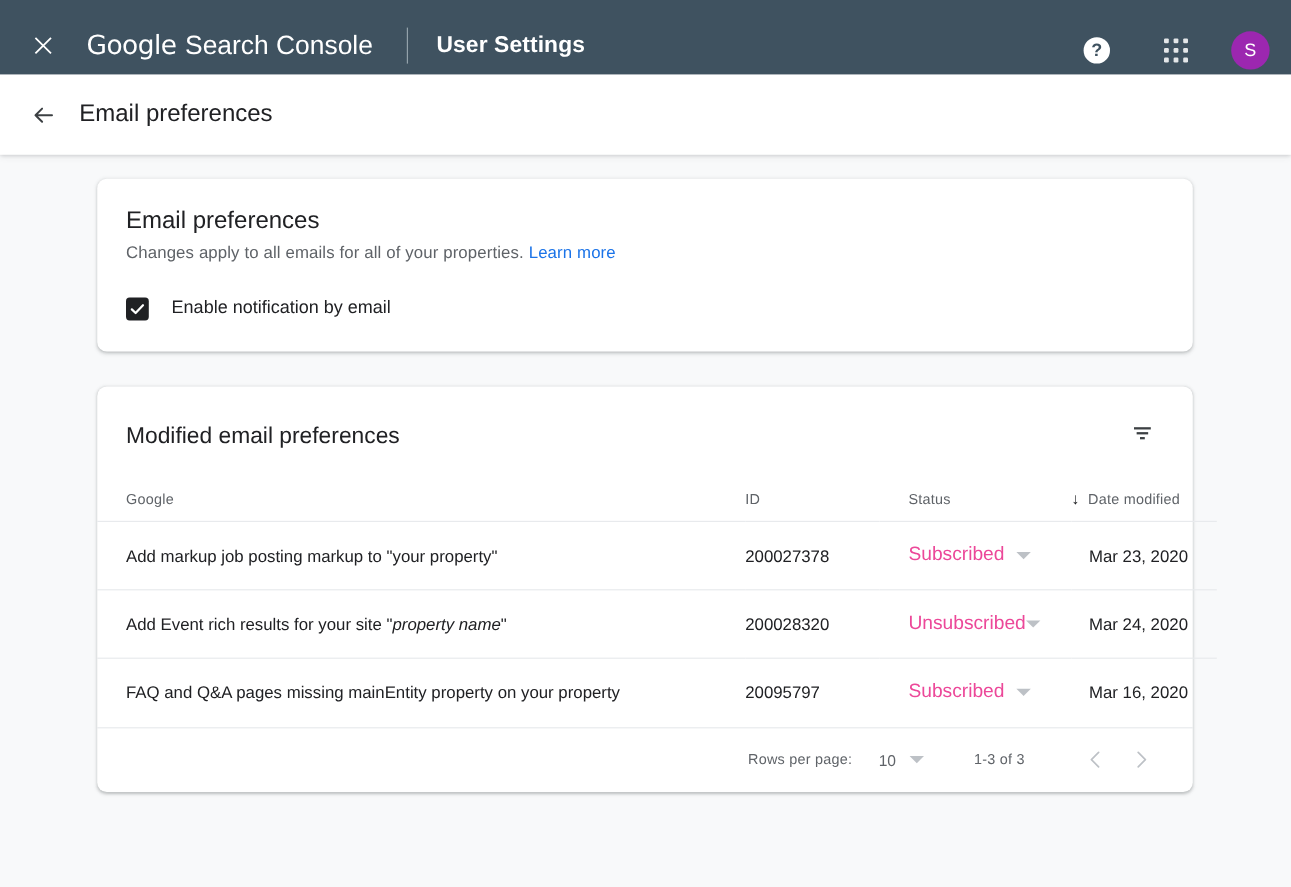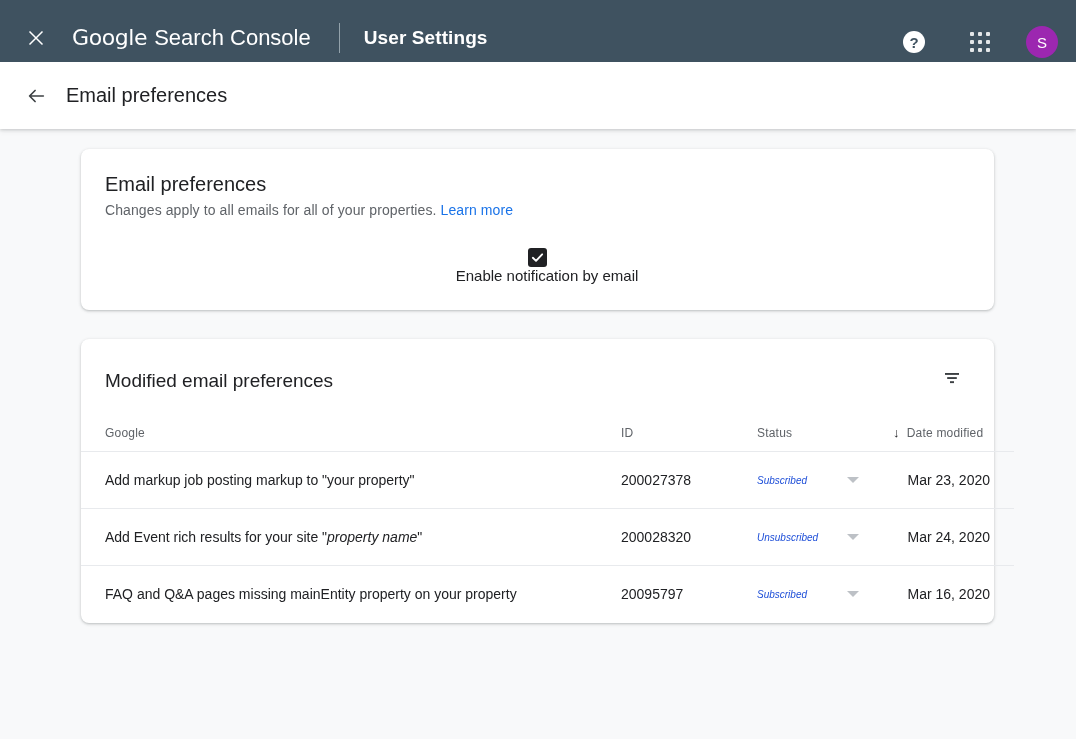--- a/index.html
+++ b/index.html
@@ -179,23 +179,21 @@
     margin: 0;
     letter-spacing: 0.1px;
   }
   .link {
     color: #1a73e8;
     text-decoration: none;
     cursor: pointer;
   }
   .checkrow {
     display: flex;
-    align-items: center;
     margin-top: 30px;
-    flex-direction: column;
   }
   .checkbox {
     width: 19px; height: 19px;
     background: #202124;
     border-radius: 3px;
     display: flex; align-items: center; justify-content: center;
     cursor: pointer;
     flex: 0 0 auto;
   }
   .checkrow-label {
@@ -263,21 +261,21 @@
     font-size: 13px;
     color: #202124;
     font-weight: 400;
   }
 
   .status-cell {
     display: flex;
     align-items: center;
     cursor: pointer;
   }
-  .status-text { font-size: 10px; color: #1d4ed8; font-style: italic; }
+  .status-text { font-size: 16px; color: #ec4899; }
   .caret {
     width: 0; height: 0;
     border-left: 6px solid transparent;
     border-right: 6px solid transparent;
     border-top: 6px solid #bdc1c6;
     margin-left: auto;
     margin-right: 34px;
   }
   .row-subject em { font-style: italic; }
 
@@ -445,15 +443,31 @@
             <span class="status-cell">
               <span class="status-text">Subscribed</span>
               <span class="caret"></span>
             </span>
           </td>
           <td class="col-date">Mar 16, 2020</td>
         </tr>
       </tbody>
     </table>
 
+    <div class="table-foot">
+      <span class="rows-label">Rows per page:</span>
+      <span class="rows-value">10</span>
+      <span class="rows-caret"></span>
+      <span class="range-label">1-3 of 3</span>
+      <span class="page-btn first">
+        <svg width="18" height="18" viewBox="0 0 18 18" aria-hidden="true">
+          <path d="M11.5 3 L5.5 9 L11.5 15" stroke="#bdc1c6" stroke-width="1.4" fill="none" stroke-linecap="round" stroke-linejoin="round"></path>
+        </svg>
+      </span>
+      <span class="page-btn">
+        <svg width="18" height="18" viewBox="0 0 18 18" aria-hidden="true">
+          <path d="M6.5 3 L12.5 9 L6.5 15" stroke="#bdc1c6" stroke-width="1.4" fill="none" stroke-linecap="round" stroke-linejoin="round"></path>
+        </svg>
+      </span>
+    </div>
   </div>
 
 </div>
 
 </body></html>

